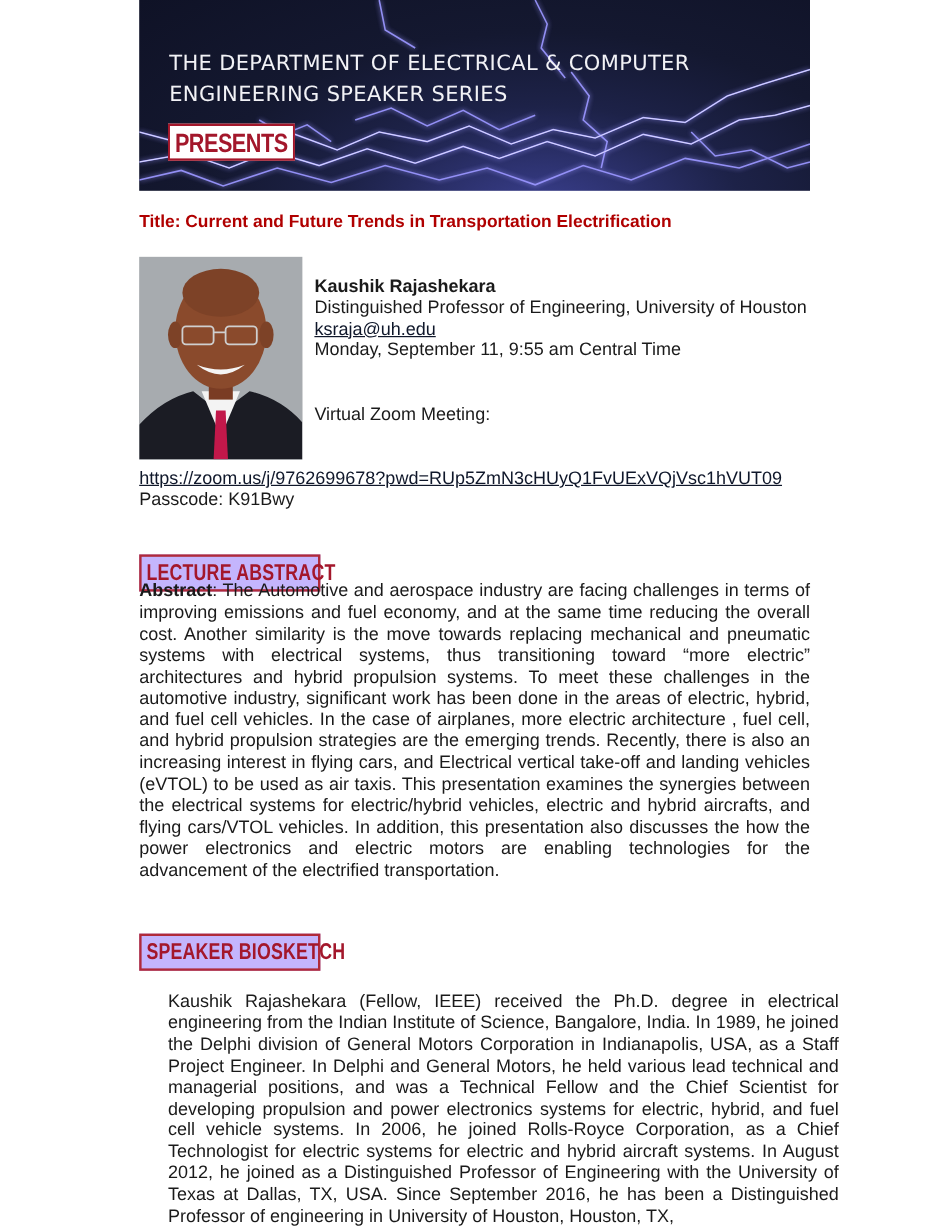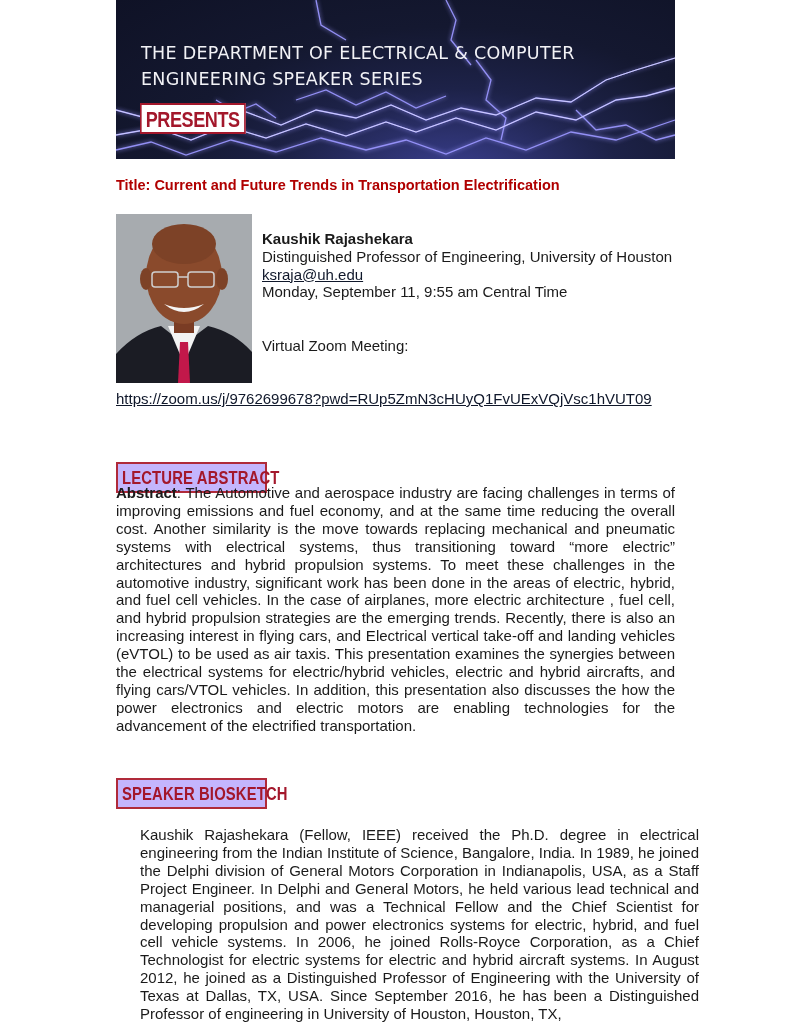--- a/index.html
+++ b/index.html
@@ -135,20 +135,21 @@
     <div class="name">Kaushik Rajashekara</div>
     <div>Distinguished Professor of Engineering, University of Houston</div>
     <div><a href="#">ksraja@uh.edu</a></div>
     <div>Monday, September 11, 9:55 am Central Time</div>
     <div class="gap"></div>
     <div>Virtual Zoom Meeting:</div>
   </div>
 
   <div class="meeting">
     <div><a href="#" class="zoom-link">https://zoom.us/j/9762699678?pwd=RUp5ZmN3cHUyQ1FvUExVQjVsc1hVUT09</a></div>
+    <div>Passcode: K91Bwy</div>
   </div>
 
   <div class="section-badge badge-abstract">
     <span>LECTURE ABSTRACT</span>
   </div>
 
   <div class="abstract"><b>Abstract</b><span>: The Automotive and aerospace industry are facing challenges in terms of improving emissions and fuel economy, and at the same time reducing the overall cost.  Another similarity is the move towards replacing mechanical and pneumatic systems with electrical systems, thus transitioning toward “more electric” architectures and hybrid propulsion systems.  To meet these challenges in the automotive industry, significant work has been done in the areas of electric, hybrid, and fuel cell vehicles.  In the case of airplanes, more electric architecture , fuel cell, and hybrid propulsion strategies are the emerging trends.  Recently, there is also an increasing interest in flying cars, and Electrical vertical take-off and landing vehicles (eVTOL) to be used as air taxis. This presentation examines the synergies between the electrical systems for electric/hybrid vehicles, electric and hybrid aircrafts, and flying cars/VTOL vehicles. In addition, this presentation also discusses the how the power electronics and electric motors are enabling technologies for the advancement of the electrified transportation.</span></div>
 
   <div class="section-badge badge-bio">
     <span>SPEAKER BIOSKETCH</span>

